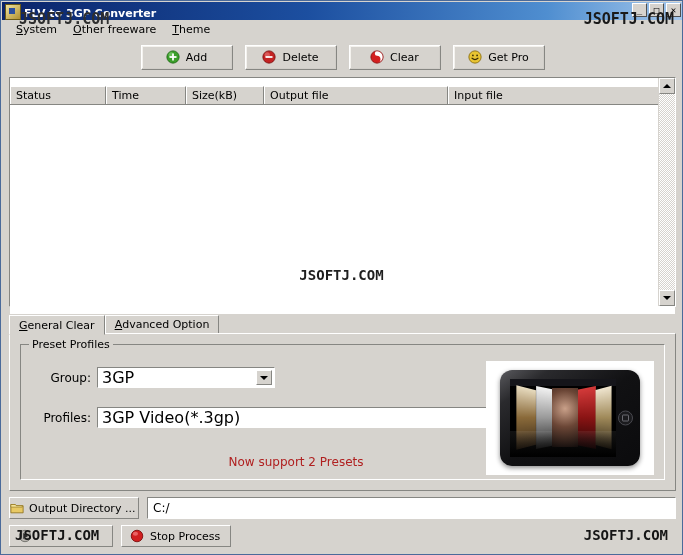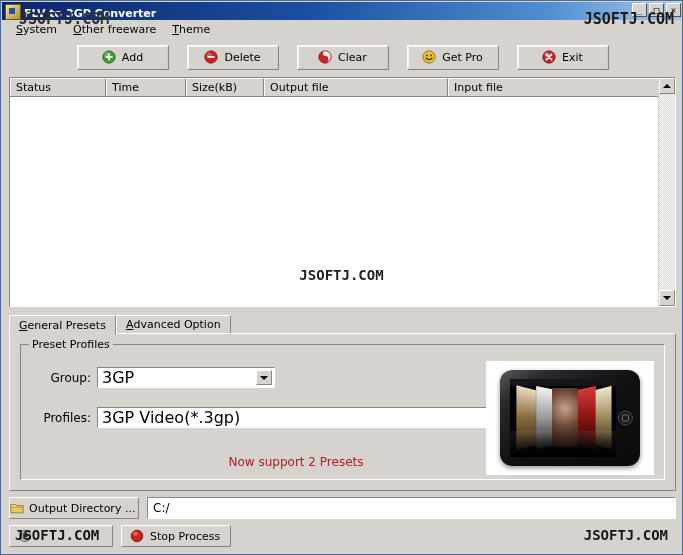--- a/index.html
+++ b/index.html
@@ -91,21 +91,21 @@
     padding: 2px 8px; font-size: 11px; color: #000;
     cursor: default;
   }
   .menuitem u { text-decoration: underline; }
 
   
   .toolbar {
     position: absolute; left: 1px; top: 40px;
     width: 681px; height: 32px;
     display: flex; align-items: center; justify-content: center;
-    gap: 8px;
+    gap: 2px;
   }
   .tbtn {
     width: 92px; height: 25px;
     background: #d6d3ce;
     border: 1px solid;
     border-color: #ffffff #868682 #868682 #ffffff;
     box-shadow: inset -1px -1px 0 #d0cdc8, inset 1px 1px 0 #f4f2ee;
     display: flex; align-items: center; justify-content: center;
     gap: 6px;
     font-size: 11px; color: #000;
@@ -122,20 +122,21 @@
     background: #ffffff;
     border: 1px solid;
     border-color: #868682 #ffffff #ffffff #868682;
     box-sizing: border-box;
   }
   .lv-header {
     display: flex; height: 19px;
     background: #d6d3ce;
     border-bottom: 1px solid #868682;
     box-sizing: border-box;
+    margin-top: 8px;
   }
   .lv-col {
     background: #d6d3ce;
     border-right: 1px solid #868682;
     border-top: 1px solid #ffffff;
     border-left: 1px solid #ffffff;
     box-sizing: border-box;
     padding: 2px 0 0 5px;
     font-size: 11px; color: #000;
     white-space: nowrap; overflow: hidden;
@@ -412,28 +413,20 @@
     <div class="tbtn">
       <svg class="ic" viewBox="0 0 16 16">
         <circle cx="8" cy="8" r="7" fill="#e8c432" stroke="#8a6d0a" stroke-width="1"></circle>
         <circle cx="5.6" cy="6.2" r="1" fill="#3a2c06"></circle>
         <circle cx="10.4" cy="6.2" r="1" fill="#3a2c06"></circle>
         <path d="M4.6 9.4 Q8 12.4 11.4 9.4" stroke="#3a2c06" stroke-width="1.3" fill="none" stroke-linecap="round"></path>
       </svg>
       <span>Get Pro</span>
     </div>
 
-    <div class="tbtn">
-      <svg class="ic" viewBox="0 0 16 16">
-        <circle cx="8" cy="8" r="7" fill="#c42323" stroke="#7d1010" stroke-width="1"></circle>
-        <circle cx="6" cy="5.5" r="3" fill="#f09090" opacity="0.5"></circle>
-        <path d="M5 5 L11 11 M11 5 L5 11" stroke="#ffffff" stroke-width="2" stroke-linecap="round"></path>
-      </svg>
-      <span>Exit</span>
-    </div>
 
   </div>
 
   <div class="listwrap">
     <div class="lv-header">
       <div class="lv-col" style="width:96px">Status</div>
       <div class="lv-col" style="width:80px">Time</div>
       <div class="lv-col" style="width:78px">Size(kB)</div>
       <div class="lv-col" style="width:184px">Output file</div>
       <div class="lv-col" style="width:212px">Input file</div>
@@ -446,21 +439,21 @@
       </div>
       <div class="sb-arrow sb-down">
         <div class="tri tri-down"></div>
       </div>
     </div>
   </div>
 
   <div class="tabstrip">
     <div class="tab active">
       <u>G</u>
-        <span>eneral Presets</span>
+        <span>eneral Clear</span>
     </div>
     <div class="tab">
       <u>A</u>
         <span>dvanced Option</span>
     </div>
   </div>
 
   <div class="tabpanel">
     <div class="groupbox">
       <div class="groupbox-legend">Preset Profiles</div>

